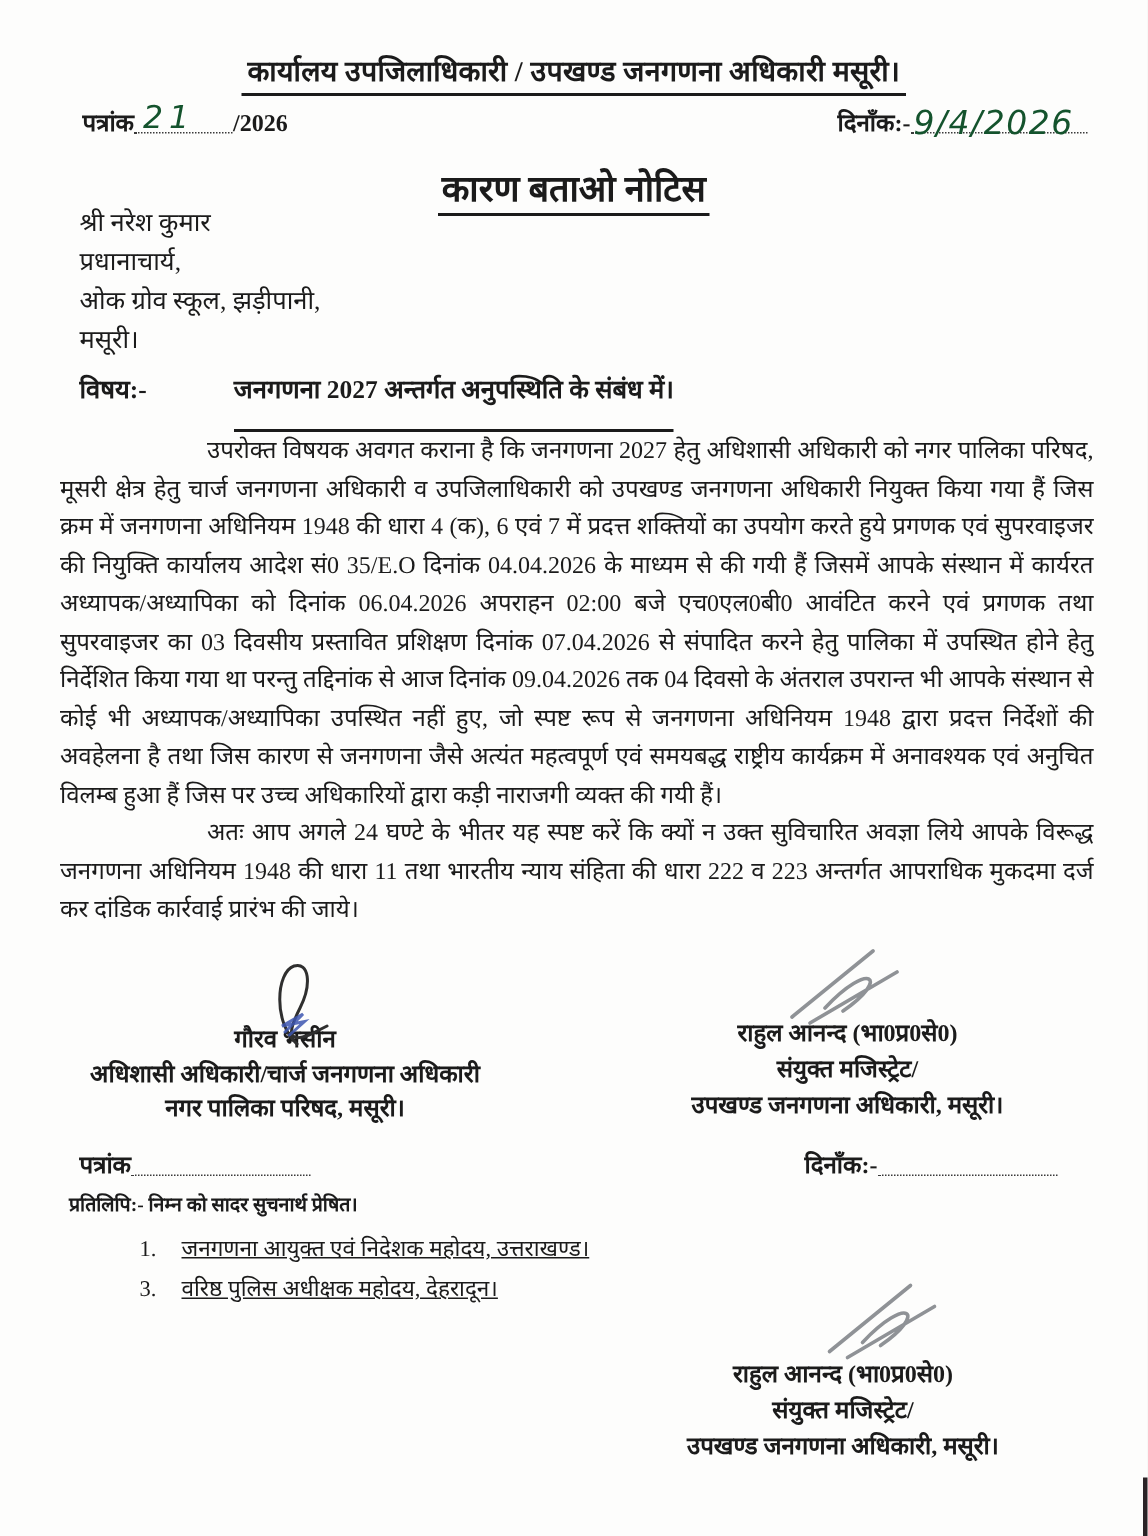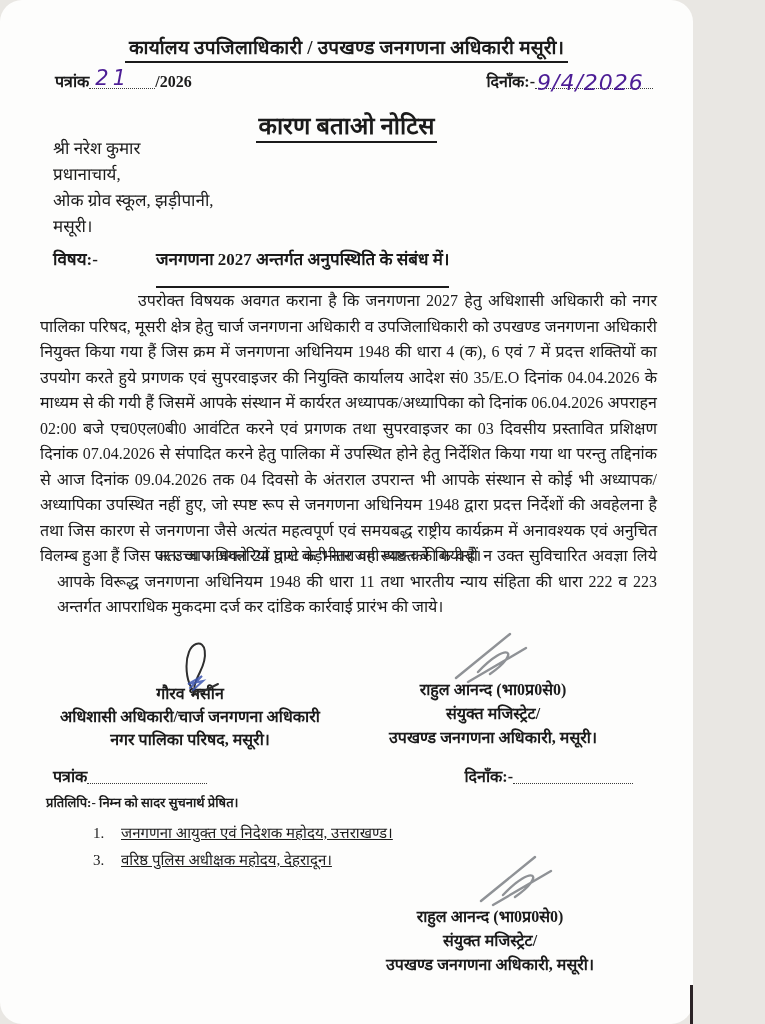--- a/index.html
+++ b/index.html
@@ -3,39 +3,39 @@
 <meta charset="utf-8">
 <style>
   html,body{margin:0;padding:0;}
   body{
     width:765px;height:1024px;
     background:#e9e7e3;
     font-family:"Liberation Serif","DejaVu Serif",serif;
     position:relative;overflow:hidden;
   }
   .page{
-    position:absolute;left:0;top:0;width:693px;height:1024px;
-    background:#fdfdfc;color:#1b1b1b;border-radius:22px;
+    position:absolute;left:0;top:0;width:765px;height:1024px;
+    background:#fdfdfc;color:#1b1b1b;
   }
   .scan-edge-right{
     position:absolute;right:0;top:985px;width:3px;height:39px;background:#2b2326;
   }
   
   .office-title{
     position:absolute;left:0;top:34px;width:100%;text-align:center;
     font-size:19px;font-weight:bold;letter-spacing:.2px;
   }
   .office-title span{border-bottom:2px solid #1b1b1b;padding:0 4px 3px 4px;}
   .hdr-row{position:absolute;top:66px;left:55px;right:40px;height:34px;font-size:16px;font-weight:bold;}
   .letterno{position:absolute;left:0;top:4px;}
   .dotted{display:inline-block;border-bottom:1.5px dotted #3a3a3a;vertical-align:-2px;position:relative;}
   .dotted.w70{width:66px;} .dotted.w115{width:118px;text-align:right;} .dotted.w120{width:120px;}
   .handwriting{
     font-family:"DejaVu Sans","Liberation Sans",sans-serif;
-    font-weight:normal;font-style:italic;color:#4c1d95;
+    font-weight:normal;font-style:italic;color:#14532d;
   }
   .hw-letterno{position:absolute;left:6px;top:-22px;font-size:21px;letter-spacing:4px;}
   .hdr-date{position:absolute;right:0;top:4px;}
   .hw-date{position:absolute;left:2px;top:-18px;font-size:22px;letter-spacing:1px;white-space:nowrap;}
   
   .notice-title{
     position:absolute;left:0;top:108px;width:100%;text-align:center;
     font-size:24px;font-weight:bold;
   }
   .notice-title span{border-bottom:2px solid #1b1b1b;padding:0 2px 2px 2px;}
@@ -44,21 +44,21 @@
   
   .subject{position:absolute;left:53px;top:247px;font-size:17px;font-weight:bold;}
   .subject .label{margin-right:58px;}
   .subject .text{border-bottom:2px solid #1b1b1b;padding-bottom:17px;}
   
   .body-para{
     position:absolute;left:40px;right:36px;text-align:justify;
     font-size:16px;line-height:25.5px;font-weight:500;
   }
   .para1{top:288px;text-indent:98px;}
-  .para2{top:543px;text-indent:98px;margin-left:17px;}
+  .para2{top:543px;text-indent:98px;}
   .enclosure{position:absolute;left:53px;top:631px;font-size:16.5px;font-weight:bold;}
   .enclosure span{border-bottom:2px solid #1b1b1b;padding-bottom:1px;}
   
   .sig-left{position:absolute;left:40px;top:682px;width:300px;text-align:center;font-size:16px;font-weight:bold;line-height:23px;}
   .sig-right{position:absolute;right:50px;top:678px;width:300px;text-align:center;font-size:16px;font-weight:bold;line-height:24px;}
   .sig-bottom{position:absolute;right:48px;top:905px;width:310px;text-align:center;font-size:16px;font-weight:bold;line-height:24px;}
   .sig-svg{position:absolute;}
   .sig-svg.left{left:120px;top:-44px;}
   .sig-svg.right{left:95px;top:-52px;}
   .sig-svg.bottom{left:130px;top:-58px;}

